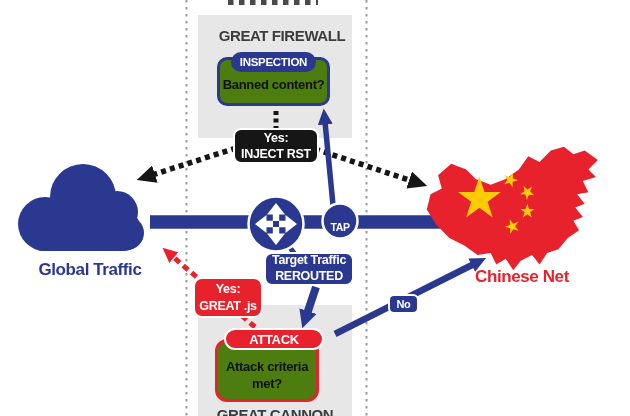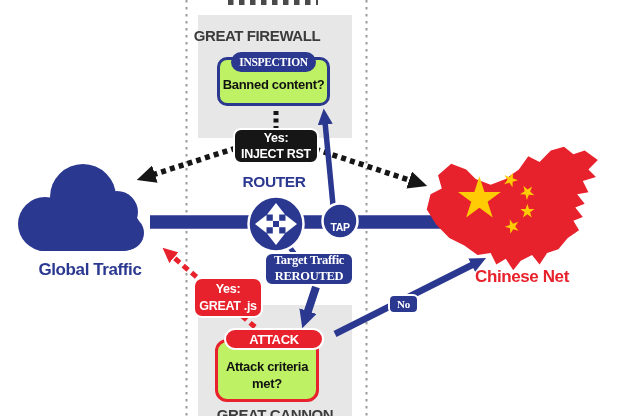--- a/index.html
+++ b/index.html
@@ -6,29 +6,29 @@
     --blue:#2B3890; --red:#E8222C; --yellow:#FFCB05;
     --panel-gray:#E7E7E7; --ink-black:#161616; --title-gray:#3C3C3C; --dash-gray:#9B9B9B;
   }
   *{box-sizing:border-box; margin:0; padding:0;}
   body{background:#fff; font-family:"Liberation Sans", sans-serif;}
   #stage{position:relative; width:630px; height:416px; background:#fff; overflow:hidden;}
   .panel{position:absolute; background:var(--panel-gray); z-index:1;}
   #svg-layer{position:absolute; left:0; top:0; z-index:2;}
   .lbl{position:absolute; z-index:3; text-align:center; font-weight:bold; letter-spacing:-0.4px;}
   .panel-title{color:var(--title-gray); font-size:15px;}
-  .qbox{position:absolute; z-index:3; background:#bef264; display:flex; flex-direction:column;
+  .qbox{position:absolute; z-index:3; background:#4d7c0f; display:flex; flex-direction:column;
         align-items:center; justify-content:flex-end; text-align:right;}
   .qtext{font-weight:bold; color:#111; font-size:13px; line-height:1.25; letter-spacing:-0.3px;}
   .pill{position:absolute; z-index:4; display:flex; align-items:center; justify-content:center;
         color:#fff; font-weight:bold; letter-spacing:-0.3px;}
   .tagbox{position:absolute; z-index:3; display:flex; flex-direction:column; align-items:center;
         justify-content:center; color:#fff; font-weight:bold; line-height:1.3;
         letter-spacing:-0.3px; text-align:center;}
-  .blue-bg{background:var(--blue);font-family:Liberation Serif, serif;}
+  .blue-bg{background:var(--blue);}
   .red-bg{background:var(--red);}
   .ink-bg{background:var(--ink-black);}
   .white-border{border:2px solid #fff;}
   svg .blue-fill{fill:var(--blue);} svg .blue-stroke{stroke:var(--blue);}
   svg .red-fill{fill:var(--red);}  svg .red-stroke{stroke:var(--red);}
   svg .ink-stroke{stroke:var(--ink-black);} svg .ink-fill{fill:var(--ink-black);}
   svg .yellow-fill{fill:var(--yellow);}
   svg .dash-stroke{stroke:var(--dash-gray);}
 </style>
 </head>
@@ -105,36 +105,35 @@
         <path d="M0,-21 L-9,-9.5 L-3.2,-9.5 L-3.2,-3 L3.2,-3 L3.2,-9.5 L9,-9.5 Z"></path>
         <path transform="rotate(90)" d="M0,-21 L-9,-9.5 L-3.2,-9.5 L-3.2,-3 L3.2,-3 L3.2,-9.5 L9,-9.5 Z"></path>
         <path transform="rotate(180)" d="M0,-21 L-9,-9.5 L-3.2,-9.5 L-3.2,-3 L3.2,-3 L3.2,-9.5 L9,-9.5 Z"></path>
         <path transform="rotate(270)" d="M0,-21 L-9,-9.5 L-3.2,-9.5 L-3.2,-3 L3.2,-3 L3.2,-9.5 L9,-9.5 Z"></path>
       </g>
     </g>
 
     <circle cx="340" cy="221" r="17.5" class="blue-fill" stroke="#fff" stroke-width="2.5"></circle>
   </svg>
 
-  <div class="lbl panel-title" style="left:180px; top:27px; width:154px;">GREAT FIREWALL</div>
+  <div class="lbl panel-title" style="left:205px; top:27px; width:154px;">GREAT FIREWALL</div>
 
   <div class="qbox" style="left:217px; top:57px; width:113px; height:49px;
               border:3px solid var(--blue); border-radius:10px; padding-bottom:10px;">
     <div class="qtext">Banned content?</div>
   </div>
   <div class="pill blue-bg" style="left:231px; top:52px; width:85px; height:20px; border-radius:10px; font-size:11.5px;">
     <span>INSPECTION</span>
   </div>
 
   <div class="tagbox ink-bg white-border" style="left:233px; top:128px; width:86px; height:36px; border-radius:8px; font-size:12.5px;">
     <div>Yes:</div>
     <div>INJECT RST</div>
   </div>
 
-  <div class="lbl" style="left:214px; top:173px; width:120px; color:var(--blue); font-size:15.5px;">ROUTER</div>
   <div class="lbl" style="left:322px; top:221px; width:36px; color:#fff; font-size:10.5px;">TAP</div>
 
   <div class="tagbox blue-bg white-border" style="left:264px; top:252px; width:90px; height:34px; border-radius:8px;
               font-size:12.5px; line-height:1.25;">
     <div>Target Traffic</div>
     <div>REROUTED</div>
   </div>
 
   <div class="tagbox red-bg white-border" style="left:193px; top:277px; width:70px; height:41px; border-radius:9px; font-size:12.5px;">
     <div>Yes:</div>

